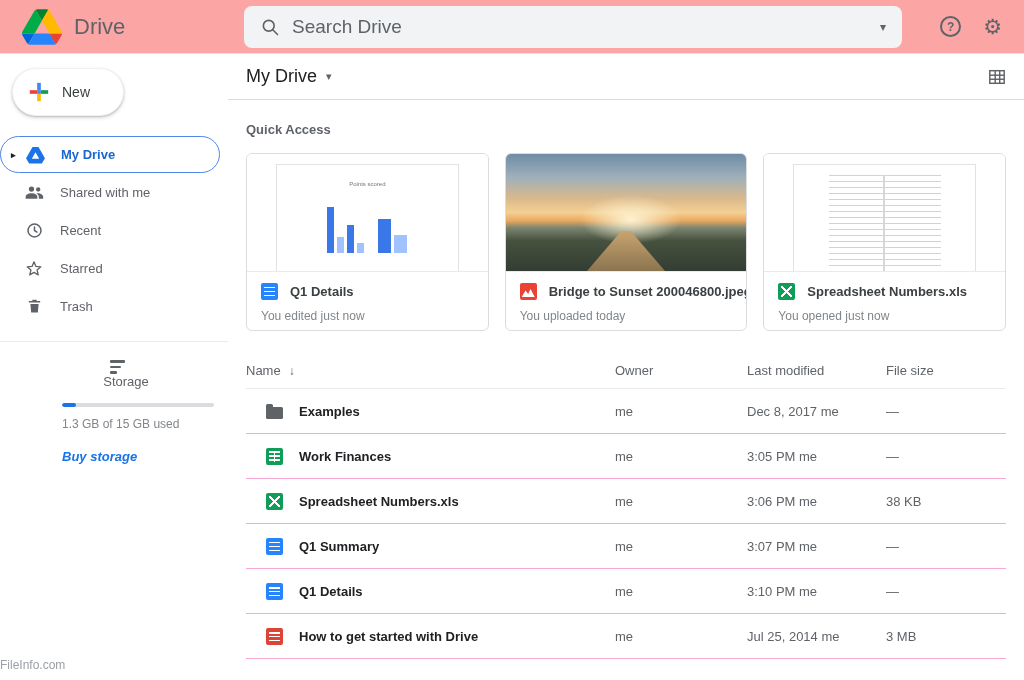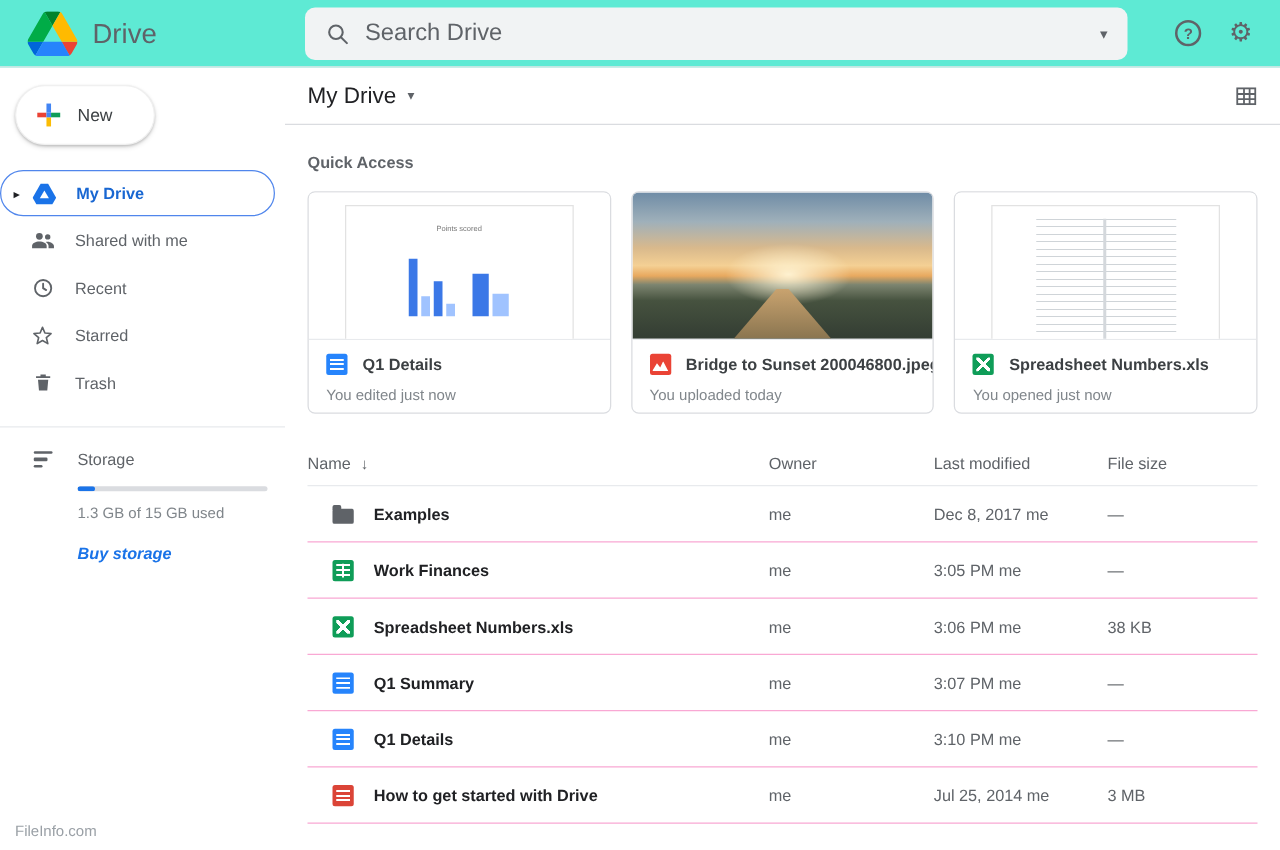--- a/index.html
+++ b/index.html
@@ -1,20 +1,20 @@
 <!DOCTYPE html>
 <html><head>
 <meta charset="utf-8">
 <style>
   * { margin:0; padding:0; box-sizing:border-box; }
   html,body { width:1024px; height:680px; }
   body { font-family:"Liberation Sans", sans-serif; background:#fff; color:#202124; overflow:hidden; }
 
   
-  .topbar { height:54px; display:flex; align-items:center; border-bottom:1px solid #e4e6e8; background:#5eead4; }
+  .topbar { height:54px; display:flex; align-items:center; border-bottom:1px solid #e4e6e8; background:#fca5a5; }
   .logo-area { width:228px; flex:0 0 228px; display:flex; align-items:center; gap:12px; padding-left:22px; }
   .drive-title { font-size:22px; color:#5f6368; }
   .searchbar { flex:0 0 658px; margin-left:16px; height:42px; background:#f1f3f4; border-radius:8px; display:flex; align-items:center; gap:12px; padding:0 16px; }
   .searchbar input { flex:1; border:none; background:transparent; outline:none; font-size:19px; color:#202124; font-family:"Liberation Sans",sans-serif; }
   .searchbar input::placeholder { color:#5f6368; }
   .search-caret { color:#5f6368; font-size:12px; cursor:pointer; }
   .topbar-actions { margin-left:auto; display:flex; align-items:center; gap:22px; padding-right:22px; }
   .help-circle { width:21px; height:21px; border:2px solid #5f6368; border-radius:50%; display:flex; align-items:center; justify-content:center; font-size:12px; font-weight:bold; color:#5f6368; cursor:pointer; }
   .gear { font-size:21px; color:#5f6368; cursor:pointer; line-height:1; }
 
@@ -24,30 +24,30 @@
   
   .sidebar { width:228px; flex:0 0 228px; padding-top:14px; position:relative; }
   .new-btn { margin-left:12px; height:48px; min-width:112px; background:#fff; border:1px solid #f0f0f0; border-radius:24px; box-shadow:0 1px 2px rgba(0,0,0,.18), 0 2px 4px rgba(0,0,0,.12); display:inline-flex; align-items:center; gap:12px; padding:0 20px 0 15px; font-size:14px; color:#3c4043; cursor:pointer; }
   .nav { margin-top:20px; }
   .nav-item { height:38px; display:flex; align-items:center; padding-left:10px; font-size:13px; color:#5f6368; cursor:pointer; }
   .nav-item .arrow { width:14px; font-size:9px; color:#202124; }
   .nav-item .nav-icon { width:20px; display:flex; justify-content:center; align-items:center; margin-right:16px; }
   .nav-item.selected { height:37px; border:1.5px solid #5086ec; border-radius:19px; margin-right:8px; color:#1967d2; font-weight:bold; }
   .sidebar-divider { border-top:1px solid #e8eaed; margin-top:16px; }
   .storage { padding-top:18px; }
-  .storage-row { display:flex; align-items:center; padding-left:24px; font-size:13px; color:#5f6368; }
+  .storage-row { display:flex; align-items:center; padding-left:24px; font-size:13px; color:#5f6368;flex-direction:column; }
   .storage-row .nav-icon { width:20px; display:flex; justify-content:center; margin-right:18px; }
   .storage-bars { display:flex; flex-direction:column; gap:3px; }
   .storage-bars span { height:2.5px; background:#5f6368; border-radius:1px; display:block; }
   .sb1{width:15px;} .sb2{width:11px;} .sb3{width:7px;}
   .progress { margin:14px 0 0 62px; width:152px; height:4px; background:#dadce0; border-radius:2px; overflow:hidden; }
   .progress-fill { height:100%; background:#1a73e8; border-radius:2px; }
   .storage-usage { margin:10px 0 0 62px; font-size:12px; color:#80868b; }
   .buy-storage { margin:18px 0 0 62px; font-size:13px; color:#1a73e8; font-weight:bold; cursor:pointer;font-style:italic; }
-  .watermark { position:absolute; left:12px; bottom:8px; font-size:12px; color:#9aa0a6; }
+  .watermark { position:absolute; left:0; bottom:8px; font-size:12px; color:#9aa0a6; }
 
   
   .main { flex:1; display:flex; flex-direction:column; min-width:0; }
   .main-header { height:46px; display:flex; align-items:center; padding:0 18px; border-bottom:1px solid #dadce0; }
   .main-title { font-size:18px; color:#202124; cursor:pointer; }
   .title-caret { margin-left:9px; font-size:11px; color:#5f6368; cursor:pointer; }
   .grid-toggle { margin-left:auto; cursor:pointer; display:flex; }
   .content { flex:1; padding:14px 18px 0; overflow:hidden; }
   .qa-heading { margin:8px 0 16px; font-size:13px; color:#5f6368;font-weight:bold; }
 

